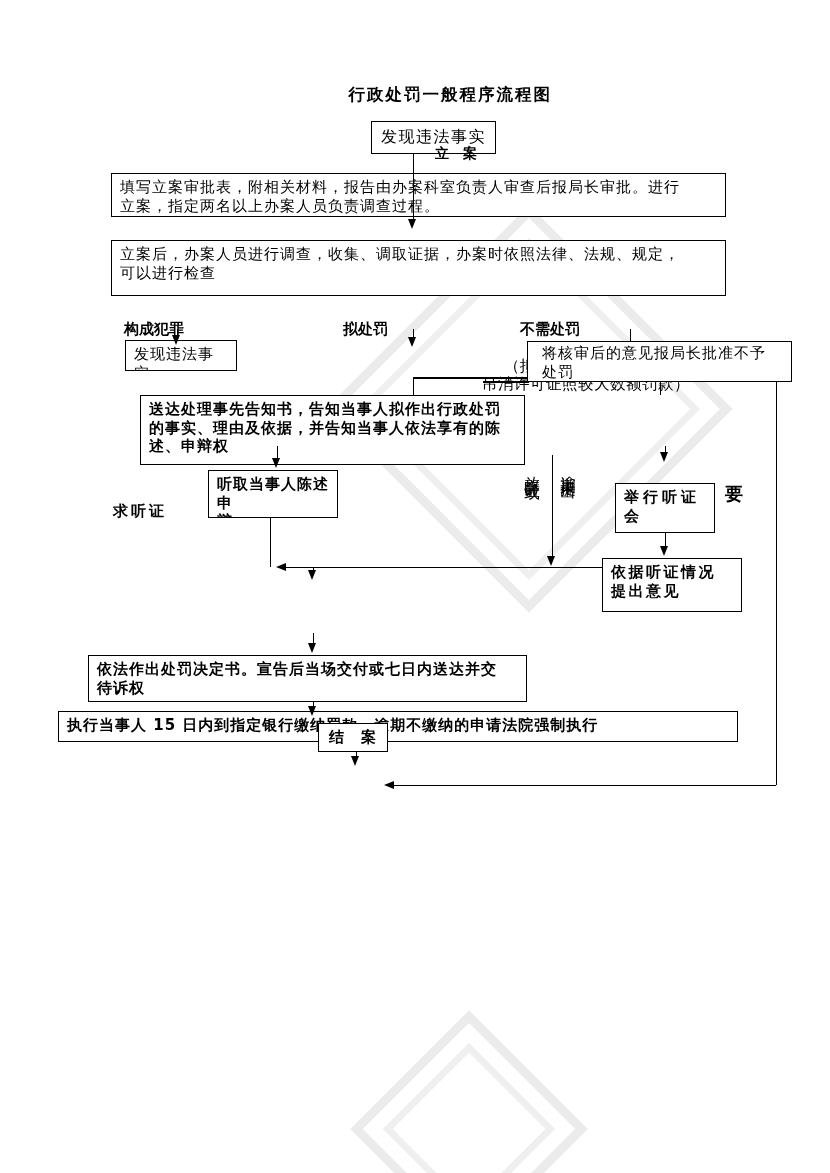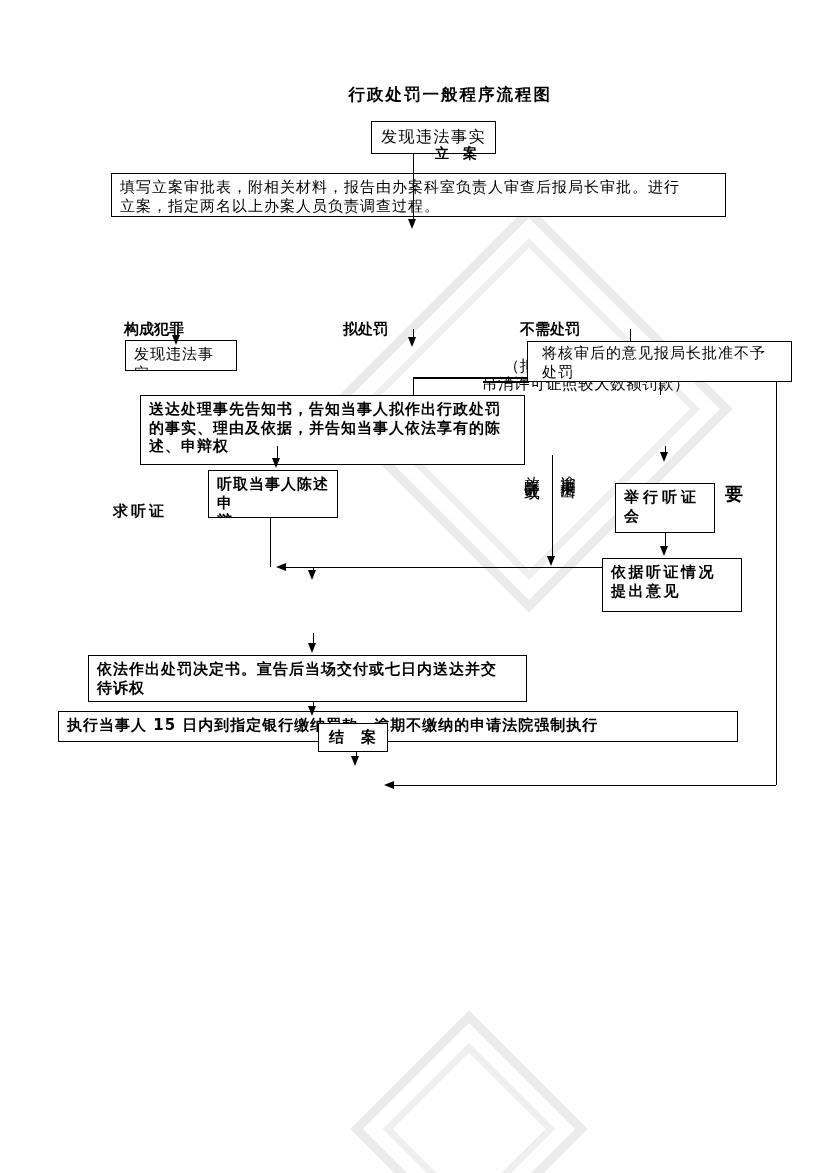--- a/index.html
+++ b/index.html
@@ -39,20 +39,22 @@
       <div class="in"></div>
     </div>
 
   <div id="title">行政处罚一般程序流程图</div>
 
   <div class="box ctr" style="left:352px;top:121px;width:125px;height:33px;font-size:16px;letter-spacing:1.5px;white-space:nowrap;margin-left:19px;">发现违法事实</div>
   <div class="lbl toplbl" style="left:435px;top:145px;font-size:14px;">立　案</div>
 
   <div class="box" style="left:111px;top:173px;width:615px;height:44px;">填写立案审批表，附相关材料，报告由办案科室负责人审查后报局长审批。进行
 立案，指定两名以上办案人员负责调查过程。</div>
+  <div class="box z1" style="left:111px;top:240px;width:615px;height:56px;">立案后，办案人员进行调查，收集、调取证据，办案时依照法律、法规、规定，
+可以进行检查</div>
 
   <div class="lbl" style="left:124px;top:320px;">构成犯罪</div>
   <div class="lbl" style="left:343px;top:320px;">拟处罚</div>
   <div class="lbl" style="left:520px;top:320px;">不需处罚</div>
 
   <div class="box" style="left:125px;top:340px;width:112px;height:31px;">发现违法事实
 关</div>
   <div class="box" style="left:527px;top:341px;width:265px;height:41px;padding:2px 18px 2px 14px;">将核审后的意见报局长批准不予
 处罚</div>
 

